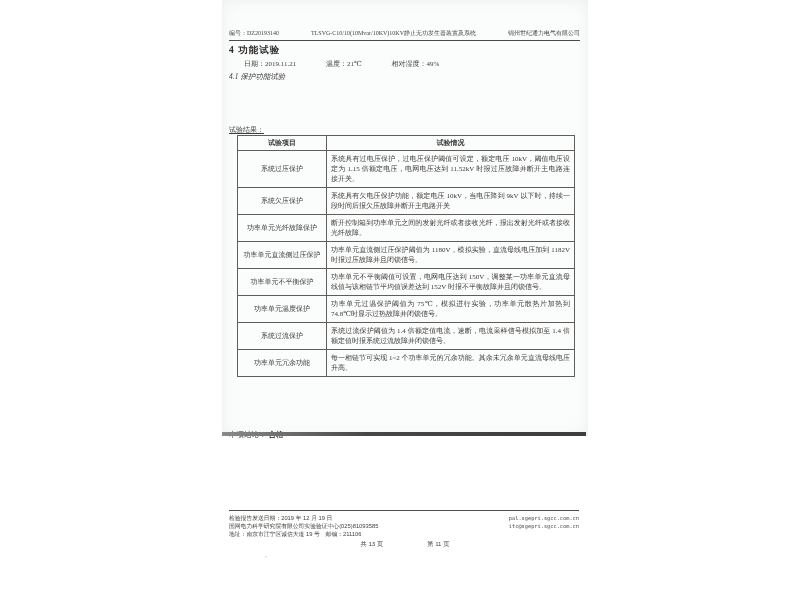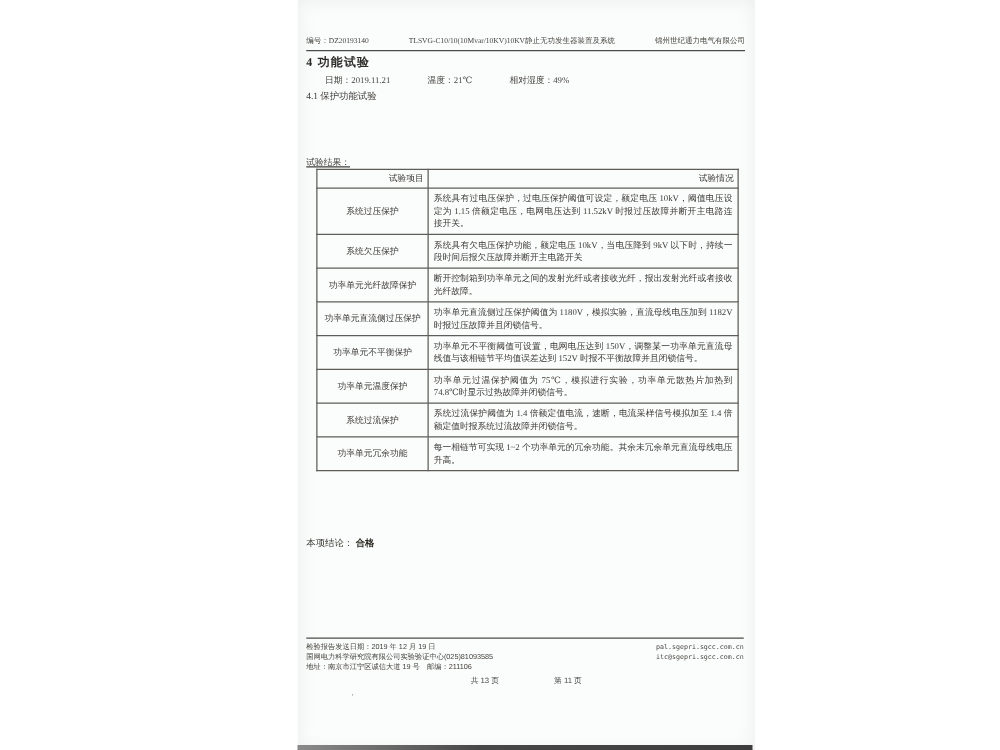--- a/index.html
+++ b/index.html
@@ -3,53 +3,53 @@
 <meta charset="utf-8">
 <style>
   html,body{margin:0;padding:0;}
   body{
     width:800px;height:600px;position:relative;overflow:hidden;
     background:#ffffff;
     font-family:"Liberation Serif","DejaVu Serif",serif;
     color:#3f3e3c;
   }
   .paper{
-    position:absolute;left:238px;top:0;width:366px;height:600px;
+    position:absolute;left:222px;top:0;width:366px;height:436px;
     background:#fbfcfc;
     box-shadow:inset 0 0 14px rgba(190,198,195,.25);
   }
   .scan-edge{
     position:absolute;bottom:0;left:0;right:2px;height:4px;
     background:linear-gradient(to right,#8a8a8a,#474747 40%,#3d3d3d);
   }
   .doc-header{
     position:absolute;top:29px;left:7px;right:8px;
     display:flex;justify-content:space-between;align-items:baseline;
     font-size:6px;line-height:8px;color:#46443f;
     border-bottom:1px solid #4a4a4a;padding-bottom:3px;
     white-space:nowrap;
   }
   .doc-header .mid{margin:0 4px;overflow:hidden;text-overflow:clip;}
   .h1{position:absolute;top:44px;left:7px;font-size:9.5px;font-weight:bold;color:#2e2c29;letter-spacing:1px;}
   .meta{position:absolute;top:59px;left:22px;font-size:7px;color:#44423e;}
   .meta span{margin-right:28px;}
-  .h2{position:absolute;top:72px;left:7px;font-size:7.5px;color:#3e3c38;}
+  .h2{position:absolute;top:72px;left:7px;font-size:7.5px;color:#3e3c38;font-style:italic;}
   .techreq{
     position:absolute;top:85px;left:22px;right:12px;
     display:flex;font-size:7px;line-height:9.6px;color:#403e3a;text-align:justify;
   }
   .techreq .lbl{white-space:nowrap;}
   .results-label{position:absolute;top:125px;left:7px;font-size:7px;color:#403e3a;text-decoration:underline;}
   table.results{
     position:absolute;top:135px;left:15px;width:338px;
     border-collapse:collapse;table-layout:fixed;
     font-size:7px;line-height:10px;color:#3c3a36;
   }
   table.results th,table.results td{border:1px solid #5f5d59;}
-  table.results th{font-weight:normal;padding:2px 3px;text-align:right;height:9px;}
+  table.results th{font-weight:bold;padding:2px 3px;text-align:center;height:9px;}
   table.results td{padding:3px 4px;vertical-align:middle;}
   td.c-item{width:82px;text-align:center;}
   td.c-detail{text-align:justify;}
   .conclusion{position:absolute;top:430px;left:7px;font-size:7.5px;color:#38362f;}
   .conclusion .val{font-weight:bold;margin-left:2px;color:#2d2b24;}
   .footer{
     position:absolute;top:510px;left:7px;right:9px;
     border-top:1.5px solid #4e4c48;padding-top:3px;
     font-size:5.8px;line-height:8px;color:#45433e;
     font-family:"Liberation Sans","DejaVu Sans",sans-serif;

